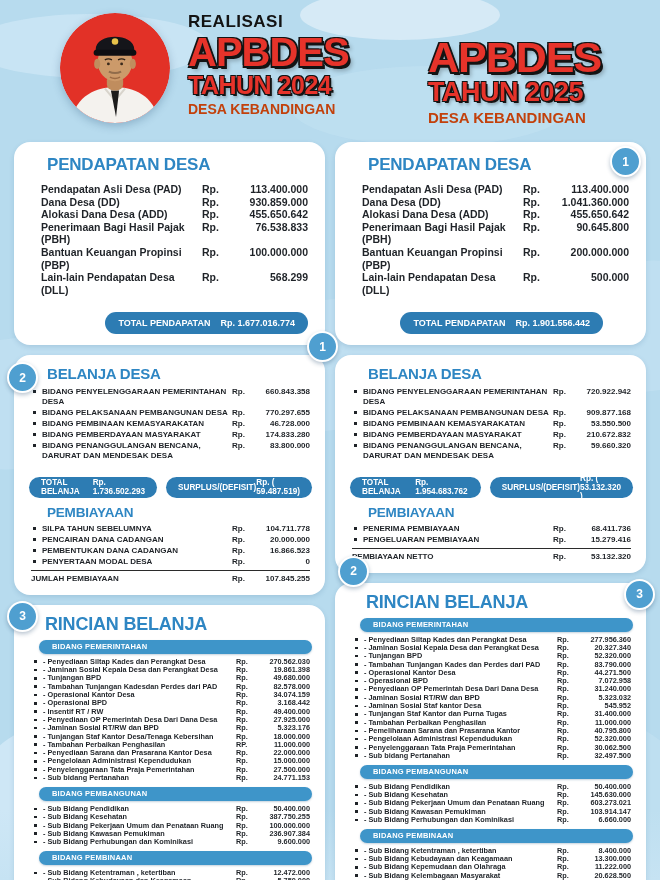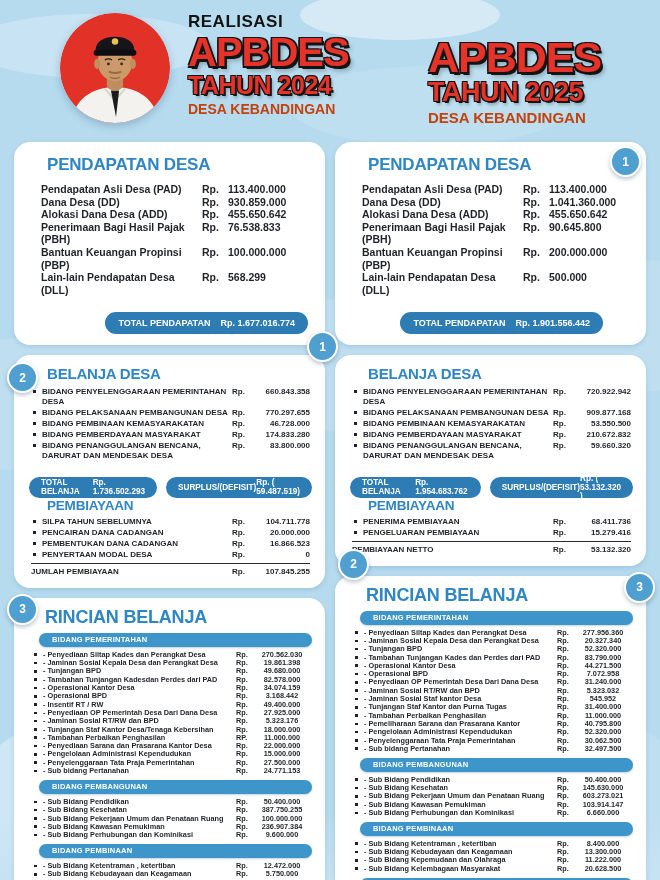--- a/index.html
+++ b/index.html
@@ -49,29 +49,29 @@
   .col{display:flex;flex-direction:column;}
   .panel{position:relative;background:var(--panel-bg);border-radius:16px;margin-bottom:10px;
          box-shadow:0 2px 5px rgba(25,80,125,.15);}
   .panel-p1{padding:13px 15px 11px 15px;min-height:142px;}
   .panel-p2{padding:10px 13px 12px 15px;min-height:178px;}
   .panel-p3{padding:9px 13px 12px 15px;flex:1;}
 
   .sec-title{color:var(--accent-blue);font-weight:700;letter-spacing:-.2px;}
   .t-pendapatan{font-size:17px;margin-left:18px;}
   .t-belanja{font-size:15px;margin-left:18px;}
-  .t-pembiayaan{font-size:13.5px;margin-left:18px;}
+  .t-pembiayaan{font-size:13.5px;margin-left:18px;margin-top:7px;}
   .t-rincian{font-size:18px;margin-left:16px;margin-bottom:2px;}
 
   
   .inc-rows{margin:8px 2px 0 12px;}
   .inc-row{display:flex;align-items:baseline;font-size:10.5px;line-height:12.6px;font-weight:700;color:var(--ink);}
   .inc-row .lbl{flex:1;}
   .inc-row .cur{width:26px;}
-  .inc-row .val{width:80px;text-align:left;}
+  .inc-row .val{width:80px;text-align:right;}
 
   .pill{display:inline-flex;align-items:center;background:var(--pill-blue);color:#fff;
         border-radius:12px;font-weight:700;}
   .p1-pill{height:22px;padding:0 13px;gap:10px;font-size:9px;margin-top:16px;float:right;margin-right:2px;}
   .col:nth-of-type(2) .p1-pill{margin-right:28px;}
 
   
   .b-rows{margin:5px 2px 0 2px;}
   .b-row{display:flex;font-size:8px;line-height:9.6px;font-weight:700;color:var(--ink);margin-bottom:1.5px;}
   .b-row .lbl{flex:1;position:relative;padding-left:11px;}
@@ -91,21 +91,21 @@
 
   
   .bidang-bar{background:var(--bar-blue);color:#fff;font-size:7.5px;line-height:14px;font-weight:700;
               border-radius:9px;padding:0 8px 0 13px;margin:5px 0 4px 10px;letter-spacing:.2px;
               box-shadow:0 1px 2px rgba(25,80,125,.25);}
   .r-rows{margin:0 2px 2px 2px;}
   .r-row{display:flex;font-size:7.3px;line-height:7.9px;font-weight:700;color:var(--ink);margin-bottom:.4px;}
   .r-row .lbl{flex:1;position:relative;padding-left:12px;}
   .r-row .lbl::before{content:"";position:absolute;left:3px;top:2.6px;width:2.6px;height:2.6px;background:#1f2328;}
   .r-row .cur{width:18px;}
-  .r-row .val{width:56px;text-align:center;}
+  .r-row .val{width:56px;text-align:right;}
 
   
   .badge{position:absolute;width:31px;height:31px;border-radius:50%;background:var(--badge-blue);
          border:2.5px solid #fff;color:#fff;font-size:12px;font-weight:700;
          display:flex;align-items:center;justify-content:center;box-shadow:0 2px 4px rgba(20,60,100,.3);z-index:3;}
   .col:nth-of-type(1) .badge-p1{right:-13px;bottom:-17px;}
   .col:nth-of-type(2) .badge-p1{right:5px;top:4px;}
   .col:nth-of-type(1) .badge-p2{left:-7px;top:7px;}
   .col:nth-of-type(2) .badge-p2{left:3px;bottom:-14px;}
   .col:nth-of-type(1) .badge-p3{left:-7px;top:-4px;}

